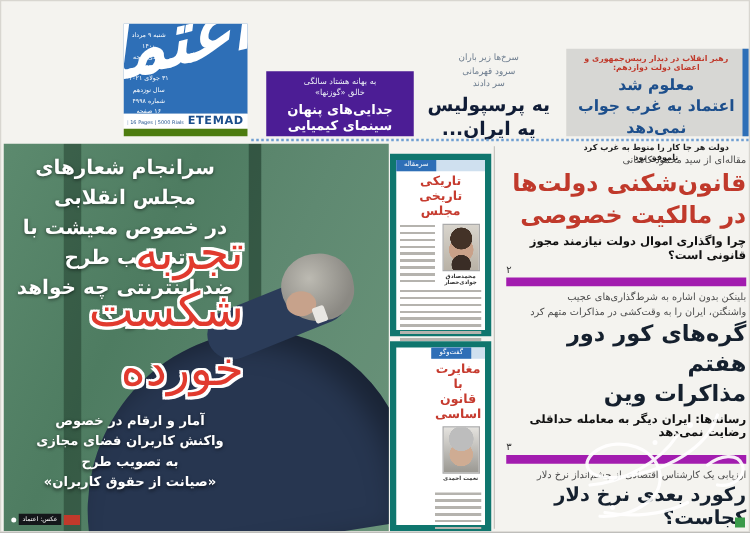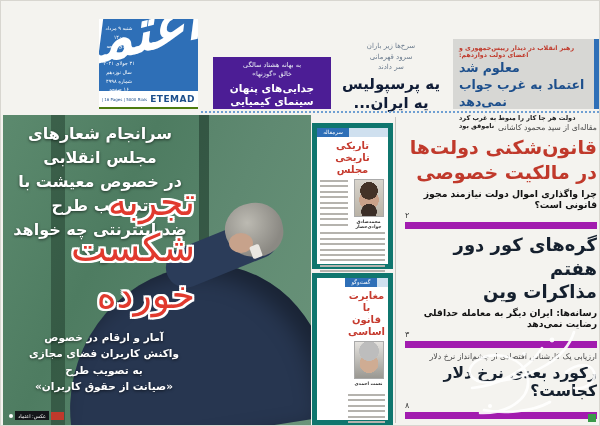--- a/index.html
+++ b/index.html
@@ -15,37 +15,37 @@
   
   #masthead { left:98px; top:18px; width:99px; height:90px; }
   #masthead-blue { position:absolute; inset:0 0 18px 0; background:#2e6fb7; overflow:hidden; }
   #logo-fa {
     position:absolute; right:-4px; top:-14px; color:#fff; font-weight:bold; font-style:italic;
     font-size:58px; transform:rotate(-14deg) skewX(-8deg); line-height:1; letter-spacing:-4px;
   }
   #masthead-info { position:absolute; left:3px; top:5px; width:34px; color:#fff;
     font-size:5px; line-height:1.75; text-align:center; }
   #masthead-strip { position:absolute; left:0; right:0; bottom:0; height:18px; background:#fff;
-    border-bottom:2px solid #4d7c0f; display:flex; align-items:center; padding:0 3px; gap:3px; }
+    border-bottom:6px solid #4d7c0f; display:flex; align-items:center; padding:0 3px; gap:3px; }
   #logo-en { color:#1d4f8c; font-weight:bold; font-size:9px; letter-spacing:.5px; }
   #masthead-strip-info { color:#1d4f8c; font-size:4px; white-space:nowrap; overflow:hidden; flex:1; }
 
   
   #kimiai-box { left:212px; top:56px; width:118px; height:52px; background:#4c1d95;
     color:#fff; text-align:center; padding:4px 3px; }
   #kimiai-box .kick { font-size:6.5px; line-height:1.45; color:#e9eef5; white-space:pre-line; }
   #kimiai-box .ttl  { font-size:10.5px; font-weight:bold; line-height:1.25; white-space:pre-line; margin-top:2px; }
 
   #persepolis { left:332px; top:40px; width:116px; height:70px; text-align:center; }
   #persepolis .kick { font-size:7px; color:#6b7b8d; line-height:1.5; white-space:pre-line; }
   #persepolis .ttl  { font-size:15px; font-weight:bold; color:#101c36; line-height:1.3;
     white-space:pre-line; margin-top:2px; }
 
   #leader-box { left:452px; top:38px; width:146px; height:70px; background:#d7d7d4;
-    border-left:none; border-right:none; padding:5px 8px 4px 6px; text-align:left; }
+    border-left:none; border-right:none; padding:5px 8px 4px 6px; text-align:center; }
   #leader-box::after { content:""; position:absolute; top:0; bottom:0; left:-0px; }
   #leader-box .kick { font-size:6.3px; font-weight:bold; color:#c0392b; }
   #leader-box .ttl  { font-size:12.5px; font-weight:bold; color:#1d4f8c; line-height:1.35;
     white-space:pre-line; margin-top:2px; }
   #leader-box .sub  { font-size:6.5px; font-weight:bold; color:#222; margin-top:3px; }
   #leader-blue-bar { left:598px; top:38px; width:5px; height:70px; background:#2e6fb7; }
   
   #leader-blue-bar { left:auto; right:0px; }
 
   #top-dotted { left:200px; top:110px; width:398px; height:0;
@@ -241,20 +241,22 @@
 
   <div class="abs" id="right-col">
     <div class="article">
       <div class="kick">مقاله‌ای از سید محمود کاشانی</div>
       <div class="ttl-red">قانون‌شکنی دولت‌ها
 در مالکیت خصوصی</div>
       <div class="sub">چرا واگذاری اموال دولت نیازمند مجوز قانونی است؟</div>
       <span class="pg">۲</span>
     </div>
     <div class="article">
+      <div class="kick">بلینکن بدون اشاره به شرط‌گذاری‌های عجیب
+واشنگتن، ایران را به وقت‌کشی در مذاکرات متهم کرد</div>
       <div class="ttl-dark">گره‌های کور دور هفتم
 مذاکرات وین</div>
       <div class="sub">رسانه‌ها: ایران دیگر به معامله حداقلی رضایت نمی‌دهد</div>
       <span class="pg">۳</span>
     </div>
     <div class="article">
       <div class="kick">ارزیابی یک کارشناس اقتصادی از چشم‌انداز نرخ دلار</div>
       <div class="ttl-md">رکورد بعدی نرخ دلار کجاست؟</div>
       <span class="pg">۸</span>
     </div>

